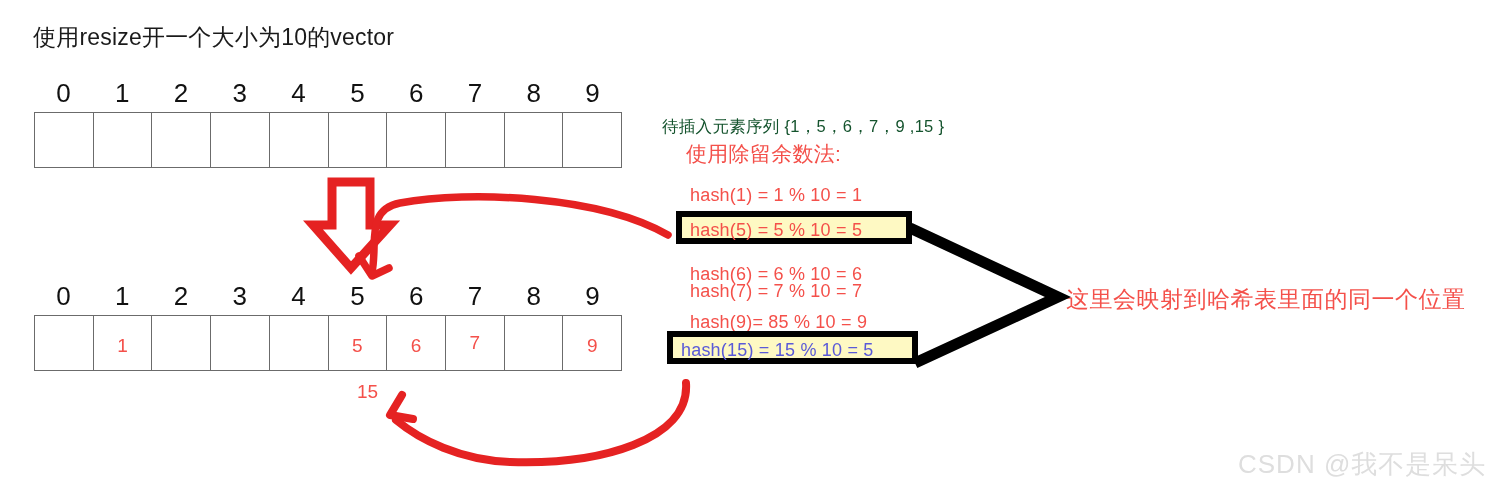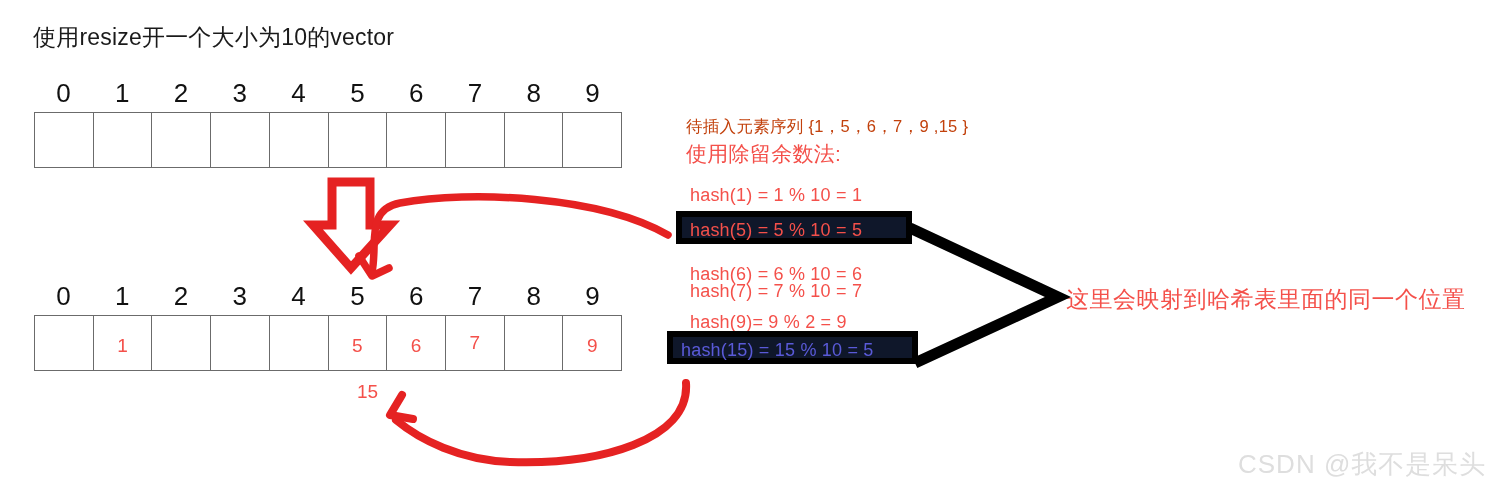--- a/index.html
+++ b/index.html
@@ -74,24 +74,24 @@
     position: relative;
     top: 1px;
   }
 
   
   .cell.v-a .val { top: 2px; }
   .cell.v-b .val { top: -1px; }
 
   
   #seq-line {
-    left: 686px;
+    left: 662px;
     top: 116px;
     font-size: 16.5px;
-    color: #c2410c;
+    color: #14532d;
     white-space: nowrap;
     letter-spacing: 0.3px;
   }
   #method-line {
     left: 686px;
     top: 140px;
     font-size: 21px;
     color: #f4504a;
     white-space: nowrap;
     letter-spacing: 0.3px;
@@ -101,21 +101,21 @@
     color: #f4504a;
     white-space: nowrap;
     left: 690px;
     letter-spacing: 0.2px;
   }
 
   
   .hash-box {
     position: absolute;
     border: 6px solid #000000;
-    background: #0f172a;
+    background: #fef9c3;
     box-sizing: border-box;
   }
   .hash-box .inner {
     position: absolute;
     left: 8px;
     top: 3px;
     font-size: 18px;
     white-space: nowrap;
     letter-spacing: 0.2px;
   }
@@ -262,21 +262,21 @@
   <div class="abs" id="method-line">使用除留余数法:</div>
 
   <div class="abs hash-line" style="top:185px;">hash(1) = 1 % 10 = 1</div>
 
   <div class="hash-box" style="left:676px; top:211px; width:236px; height:33px;">
     <span class="inner" style="color:#f4504a;">hash(5) = 5 % 10 = 5</span>
   </div>
 
   <div class="abs hash-line" style="top:264px;">hash(6) = 6 % 10 = 6</div>
   <div class="abs hash-line" style="top:281px;">hash(7) = 7 % 10 = 7</div>
-  <div class="abs hash-line" style="top:312px;">hash(9)=  9 % 2 = 9</div>
+  <div class="abs hash-line" style="top:312px;">hash(9)=  85 % 10 = 9</div>
 
   <div class="hash-box" style="left:667px; top:331px; width:251px; height:33px;">
     <span class="inner blue" style="color:#5a5ad8;">hash(15) = 15 % 10 = 5</span>
   </div>
 
   <div class="abs" id="map-note">这里会映射到哈希表里面的同一个位置</div>
 
   <div class="abs" id="label-15">15</div>
 
   <div class="abs" id="watermark">CSDN @我不是呆头</div>

